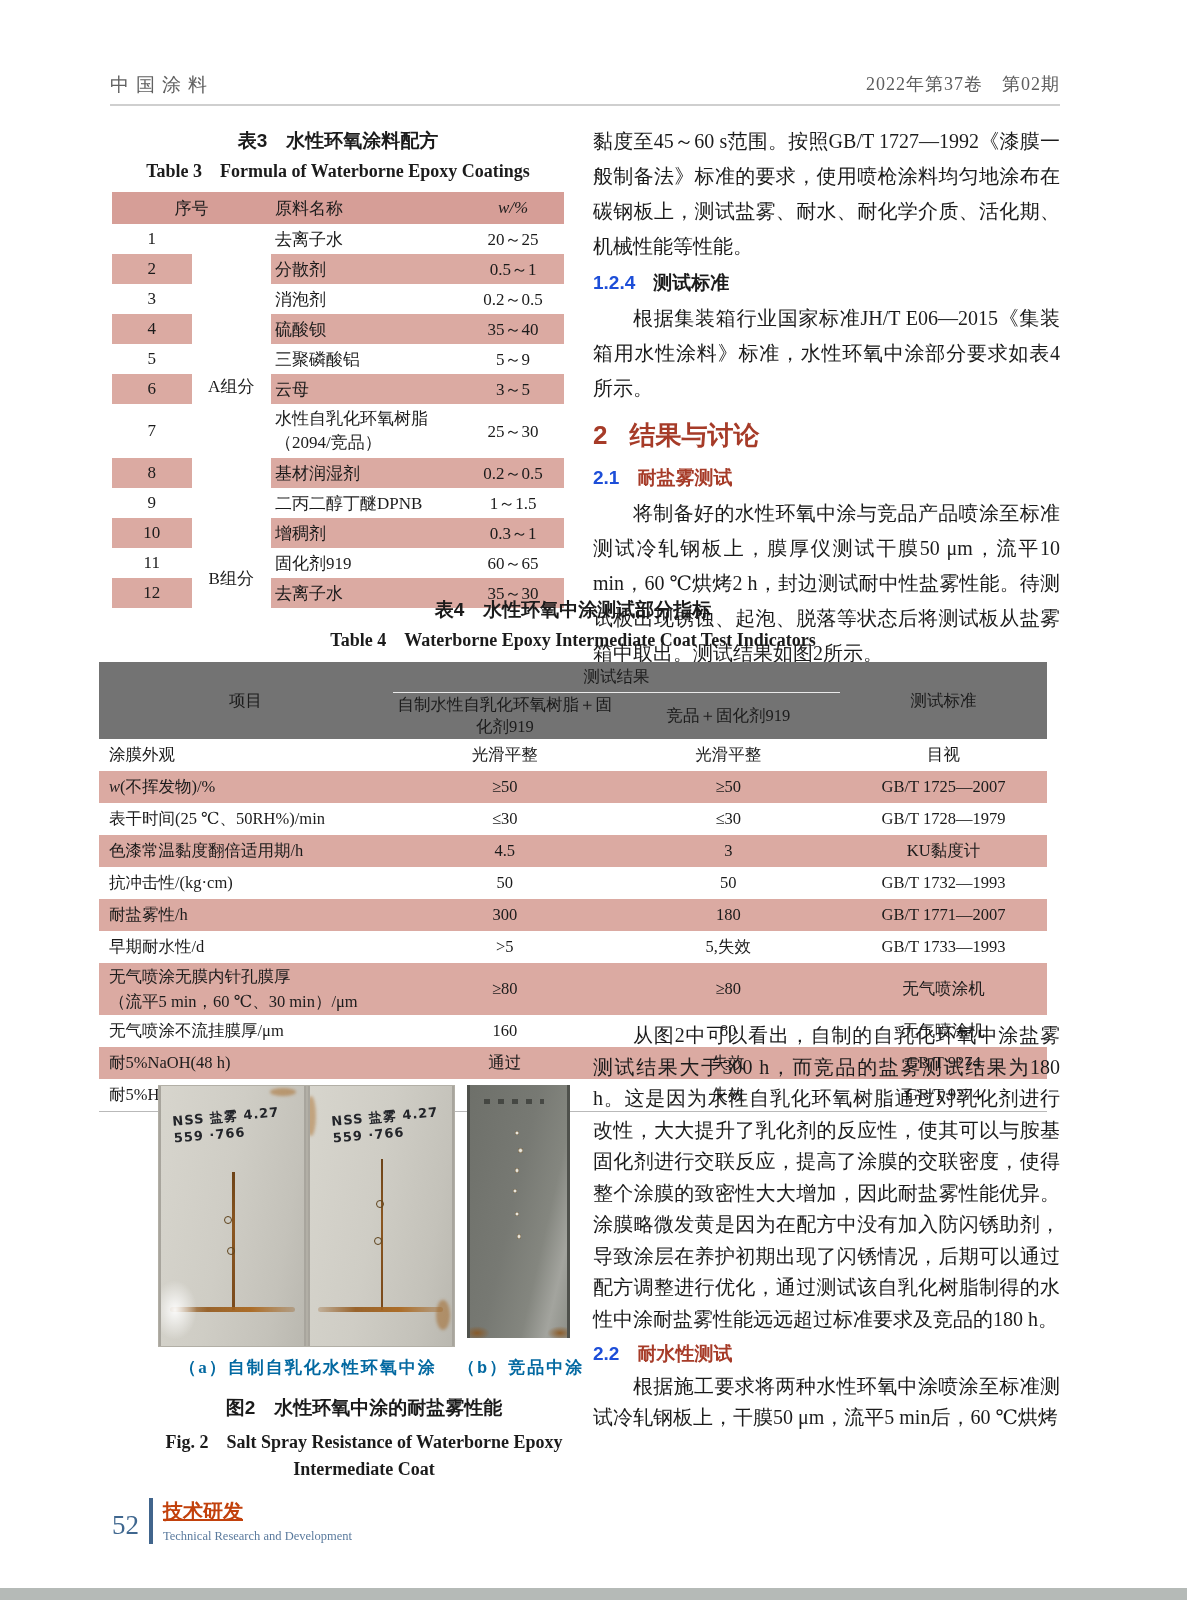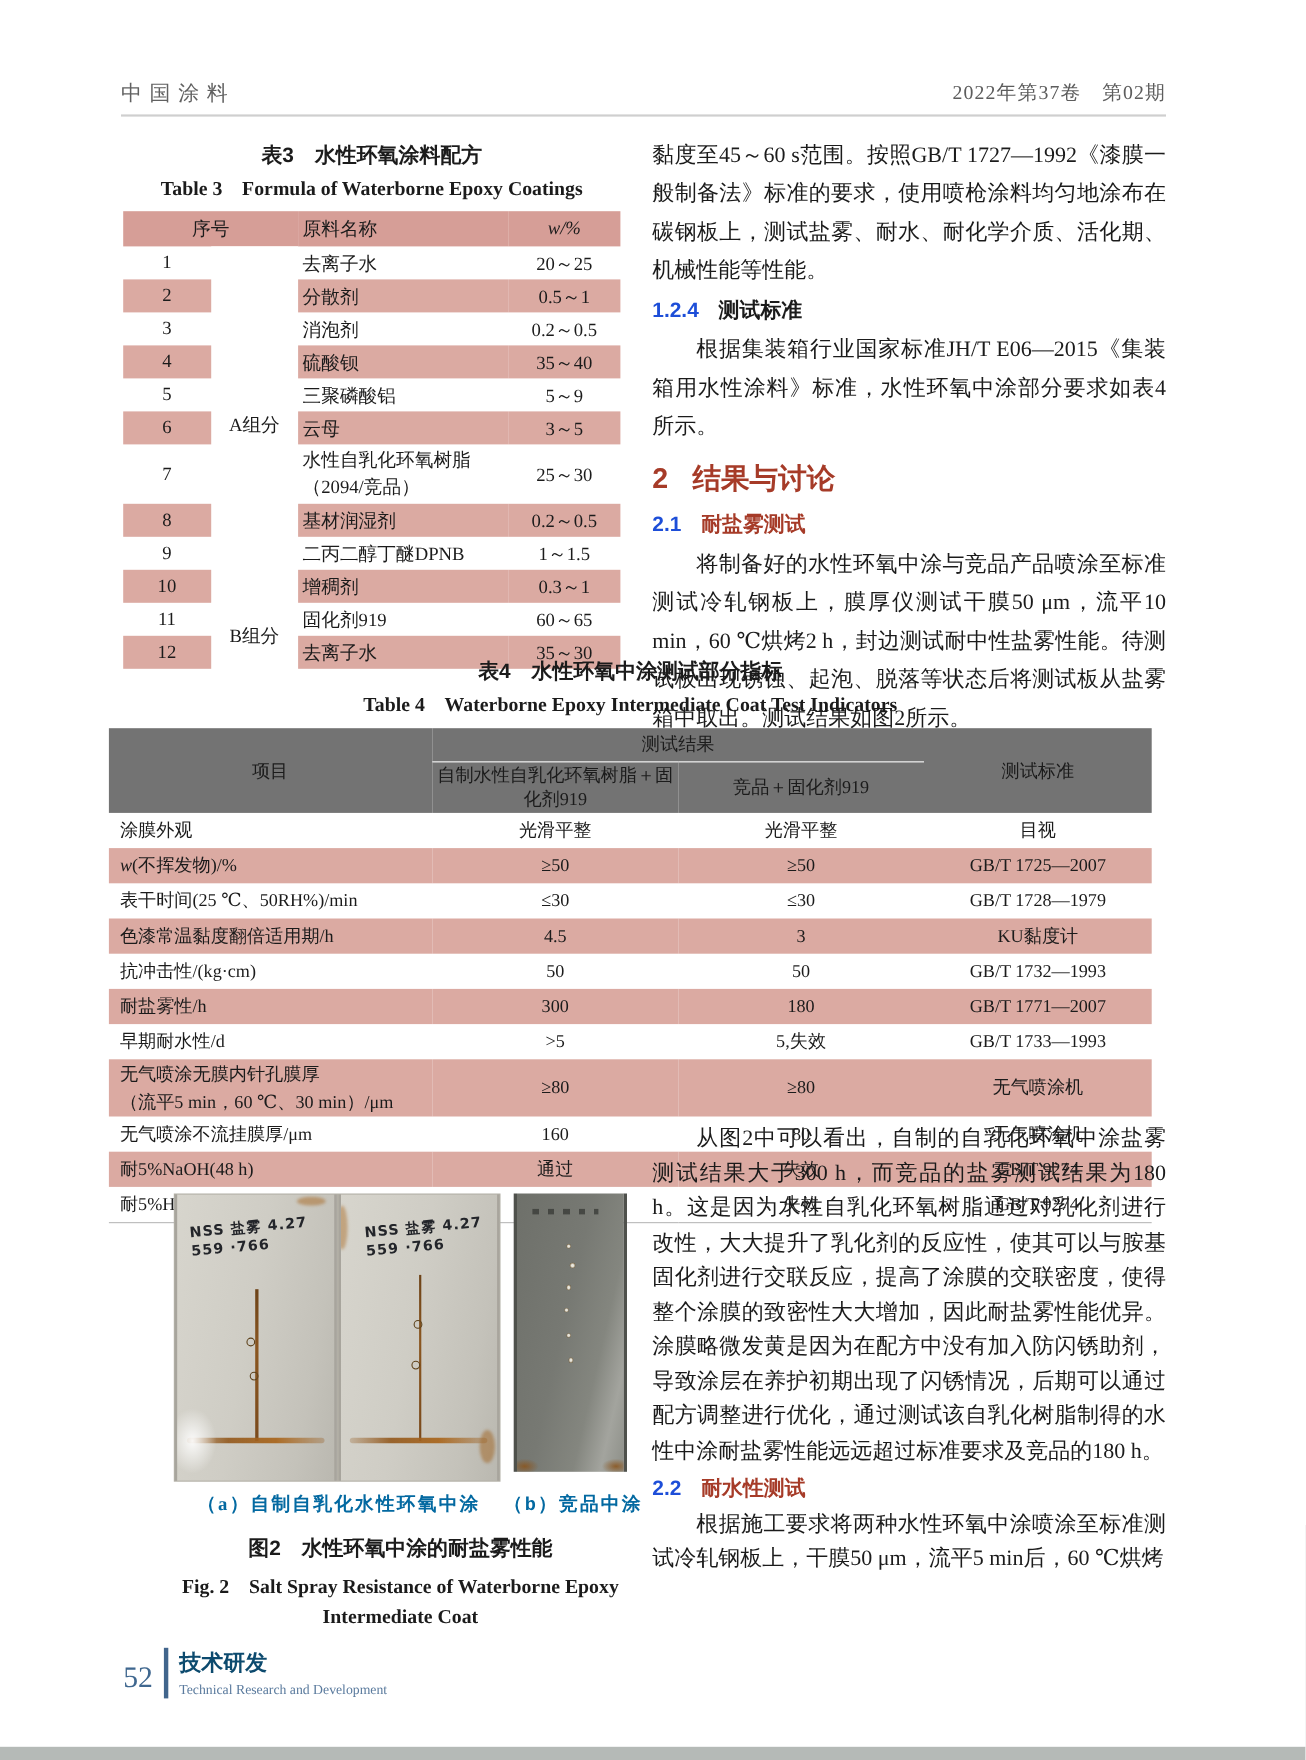--- a/index.html
+++ b/index.html
@@ -90,21 +90,21 @@
   .figcap-cn{text-align:center;font-family:"Liberation Sans","DejaVu Sans",sans-serif;
              font-weight:bold;font-size:19px;margin-top:16px;}
   .figcap-en{text-align:center;font-weight:bold;font-size:18px;margin-top:8px;line-height:27px;}
 
   .rc2{top:1020px;line-height:31.5px;}
 
   
   .pagefoot{position:absolute;left:112px;top:1498px;display:flex;align-items:center;}
   .pf-num{font-size:27px;color:#3f678f;margin-right:10px;margin-top:8px;}
   .pf-bar{width:4px;height:46px;background:#41658c;margin-right:10px;}
-  .pf-cn{font-family:"Liberation Sans","DejaVu Sans",sans-serif;font-weight:bold;font-size:20px;color:#0c4a6e;}
+  .pf-cn{font-family:"Liberation Sans","DejaVu Sans",sans-serif;font-weight:bold;font-size:20px;color:#c2410c;text-decoration:underline;}
   .pf-en{font-size:12.5px;color:#5a7a9d;margin-top:4px;}
   .bottom-strip{position:absolute;left:0;top:1588px;width:1187px;height:12px;background:#b5bab7;}
 </style>
 </head>
 <body>
 
 <div class="page">
 
   <div class="runhead">
     <span class="jname sans">中国涂料</span>

